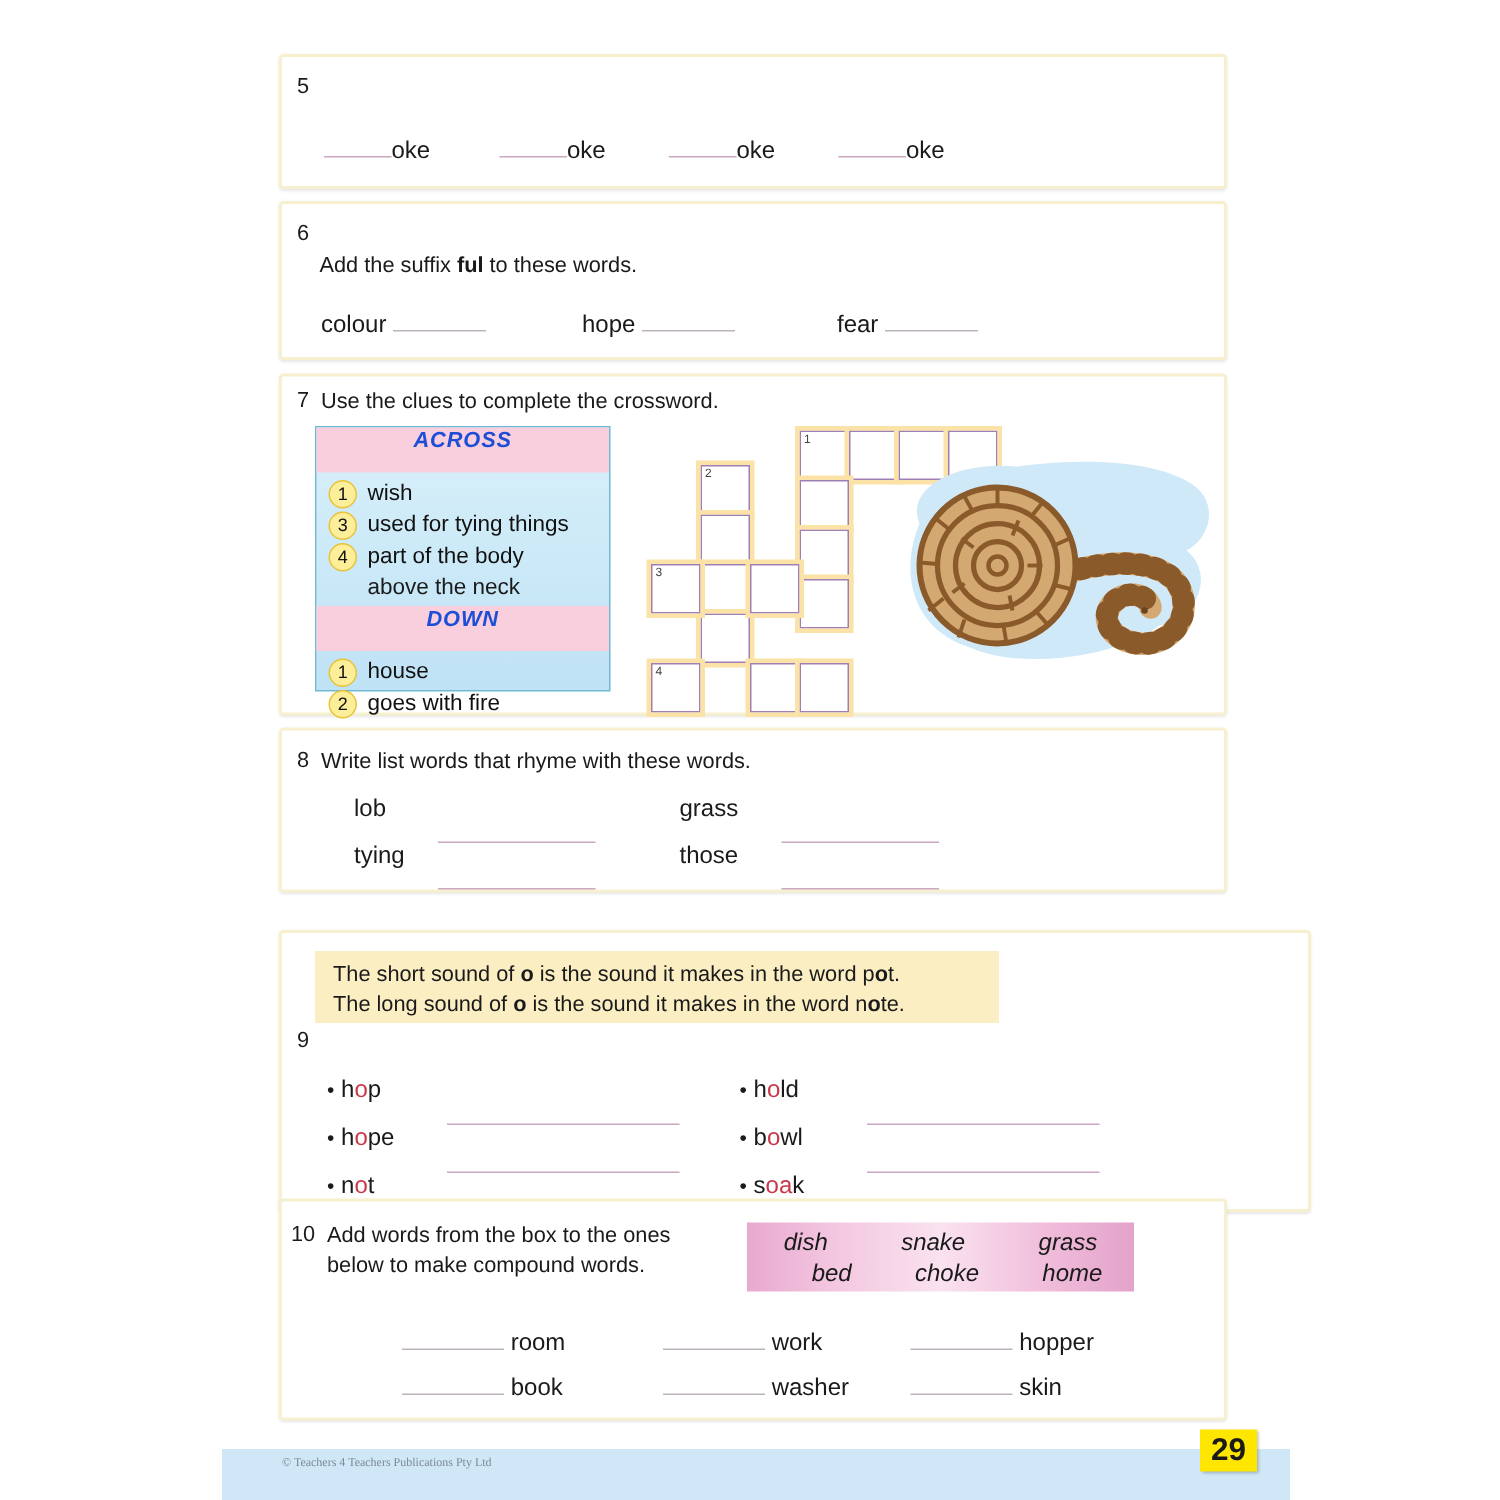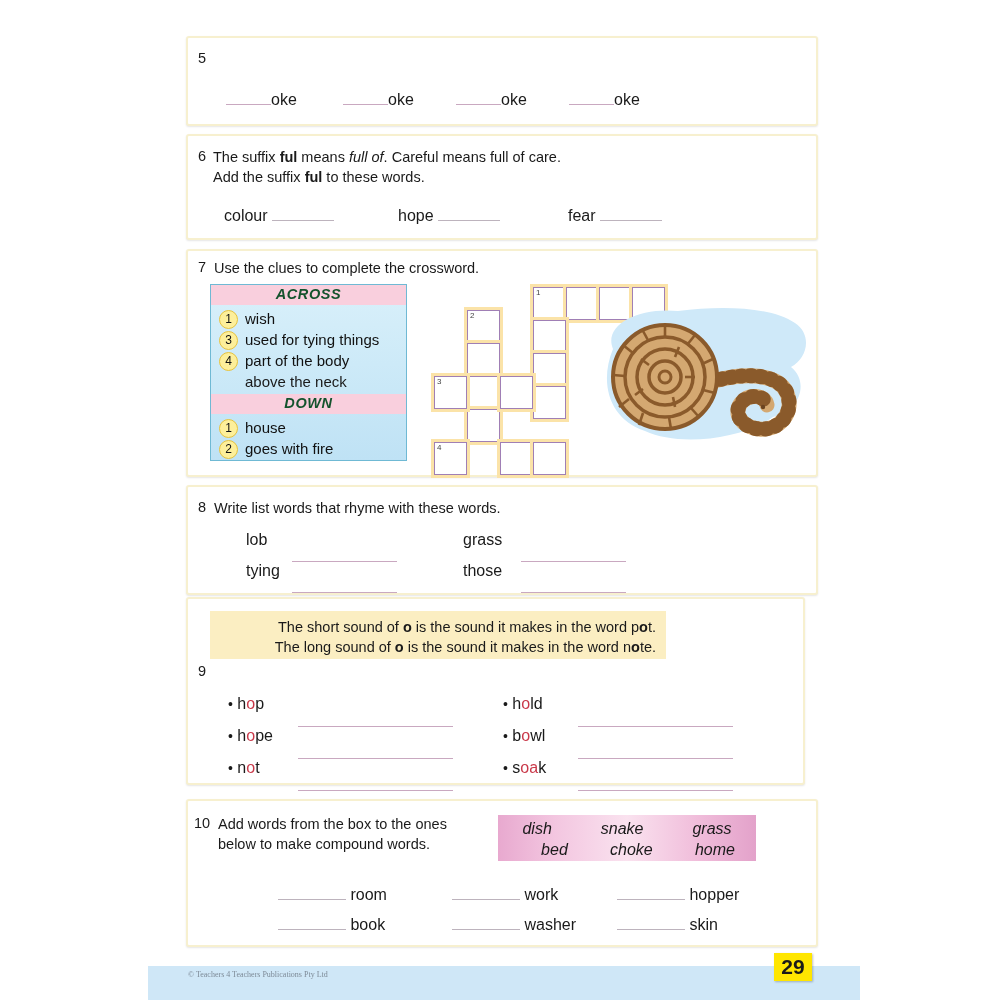--- a/index.html
+++ b/index.html
@@ -41,39 +41,39 @@
 
   
   .blank{
     display:inline-block;
     border-bottom:1.5px solid #c9a8c0;
     height:14px;
     vertical-align:baseline;
   }
   .blank-gray{border-bottom:1.5px solid #bdb3bd;}
 
-  .wordline{position:absolute;font-size:16px;white-space:nowrap;margin-left:10px;}
+  .wordline{position:absolute;font-size:16px;white-space:nowrap;}
 
   
   .cluebox{
     position:absolute;
     border:1.5px solid #6fb9d4;
     background:linear-gradient(180deg,#d9f0fa 0%,#cdeaf8 45%,#bfe2f5 100%);
     box-sizing:border-box;
   }
   .cluehdr{
     background:#f9cfdd;
     text-align:center;
     font-style:italic;
     font-weight:bold;
     font-size:14.5px;
-    color:#14532d;
+    color:#1d4ed8;
     letter-spacing:0.6px;
     line-height:18px;
-    height:20px;
+    height:30px;
   }
   .clue-row{
     display:flex;
     align-items:flex-start;
     padding-left:8px;
     font-size:15px;
     line-height:21px;
     color:#111;
   }
   .cnum{
@@ -173,23 +173,20 @@
     <div class="wordline" style="left:258px;top:52px;">
       <span class="blank" style="width:45px;"></span><span>oke</span>
     </div>
     <div class="wordline" style="left:371px;top:52px;">
       <span class="blank" style="width:45px;"></span><span>oke</span>
     </div>
   </div>
 
   <div class="qbox" style="left:186px;top:134px;width:632px;height:106px;">
     <div class="qnum" style="left:10px;top:12px;">6</div>
-    <div class="qtext" style="left:25px;top:12px;">
-      <span>The suffix </span><b>ful</b><span> means </span><i>full of</i><span>. Careful means full of care.</span>
-    </div>
     <div class="qtext" style="left:25px;top:32px;">
       <span>Add the suffix </span><b>ful</b><span> to these words.</span>
     </div>
 
     <div class="wordline" style="left:26px;top:70px;">
       <span>colour</span> <span class="blank blank-gray" style="width:62px;"></span>
     </div>
     <div class="wordline" style="left:200px;top:70px;">
       <span>hope</span> <span class="blank blank-gray" style="width:62px;"></span>
     </div>
@@ -317,21 +314,21 @@
       <span>tying</span>
     </div>
     <span class="blank" style="position:absolute;left:104px;top:91px;width:105px;"></span>
 
     <div class="wordline" style="left:265px;top:75px;">
       <span>those</span>
     </div>
     <span class="blank" style="position:absolute;left:333px;top:91px;width:105px;"></span>
   </div>
 
-  <div class="qbox" style="left:186px;top:597px;width:619px;height:188px;text-align:right;">
+  <div class="qbox" style="left:186px;top:620px;width:688px;height:188px;">
 
     <div class="infobox" style="left:22px;top:12px;width:456px;height:48px;">
       <div>
         <span>The short sound of </span><b>o</b><span> is the sound it makes in the word p</span><b>o</b><span>t.</span>
       </div>
       <div>
         <span>The long sound of </span><b>o</b><span> is the sound it makes in the word n</span><b>o</b><span>te.</span>
       </div>
     </div>
 
@@ -402,15 +399,15 @@
     <div class="wordline" style="left:254px;top:114px;">
       <span class="blank blank-gray" style="width:68px;"></span> <span>washer</span>
     </div>
     <div class="wordline" style="left:419px;top:114px;">
       <span class="blank blank-gray" style="width:68px;"></span> <span>skin</span>
     </div>
   </div>
 
   <div class="footerbar" style="left:148px;top:966px;width:712px;height:34px;"></div>
   <div class="copyright" style="left:188px;top:970px;font-family:Liberation Serif, serif;">© Teachers 4 Teachers Publications Pty Ltd</div>
-  <div class="pagenum" style="left:774px;top:953px;width:38px;height:28px;">29</div>
+  <div class="pagenum" style="left:800px;top:953px;width:38px;height:28px;">29</div>
 
 </div>
 
 </body></html>

